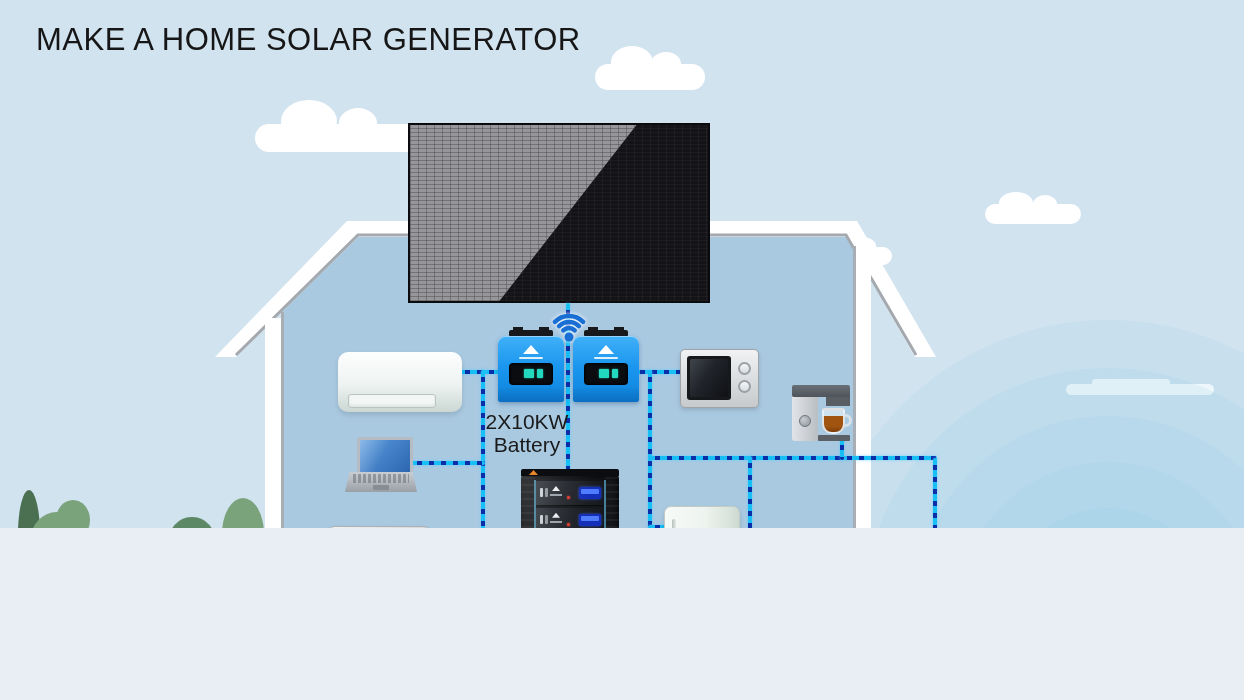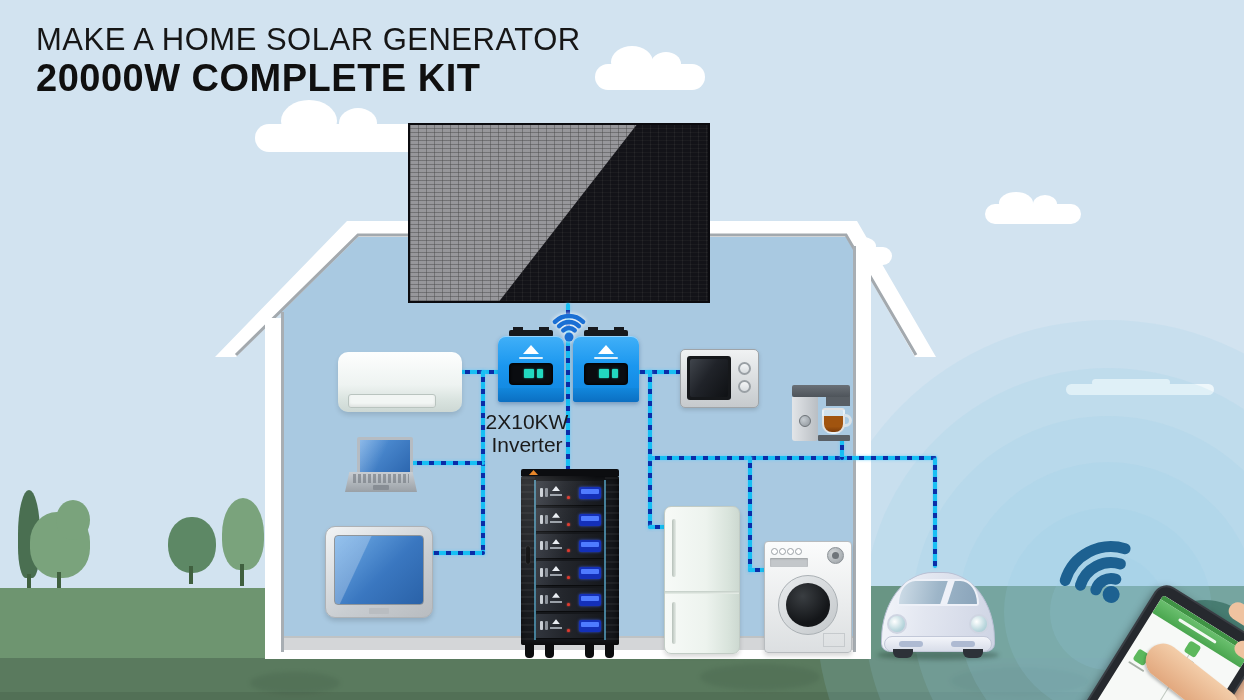--- a/index.html
+++ b/index.html
@@ -1,16 +1,16 @@
 <!DOCTYPE html>
 <html><head>
 <meta charset="utf-8">
 <style>
   html,body{margin:0;padding:0;background:#e8eef4;}
-  #canvas{position:relative;width:1244px;height:700px;overflow:hidden;background:#d2e3f0;
+  #canvas{position:relative;width:1244px;height:528px;overflow:hidden;background:#d2e3f0;
           font-family:"Liberation Sans",sans-serif;}
   .abs{position:absolute;}
   
   .title1{position:absolute;left:36px;top:22px;font-size:31px;font-weight:400;color:#161616;letter-spacing:.5px;}
   .title2{position:absolute;left:36px;top:57px;font-size:38px;font-weight:800;color:#101010;letter-spacing:.5px;}
   
   .cloud{position:absolute;background:#fff;border-radius:40px;}
   .cloud::before,.cloud::after{content:"";position:absolute;background:#fff;border-radius:50%;}
   .c1::before{width:56px;height:42px;left:26px;top:-24px;} .c1::after{width:38px;height:30px;left:84px;top:-16px;}
   .c2::before{width:42px;height:32px;left:16px;top:-18px;} .c2::after{width:30px;height:24px;left:56px;top:-12px;}
@@ -176,21 +176,20 @@
   .thumb{position:absolute;left:1138px;top:666px;width:108px;height:35px;border-radius:18px;
       background:linear-gradient(180deg,#f3cda9,#e2a87e);transform:rotate(38deg);box-shadow:0 2px 3px rgba(0,0,0,.25);}
   .finger{position:absolute;background:#efc3a0;border-radius:10px;transform:rotate(32deg);}
 </style>
 </head>
 <body>
 
 <div id="canvas">
 
   <div class="title1">MAKE A HOME SOLAR GENERATOR</div>
-  <div class="title2">20000W COMPLETE KIT</div>
 
   <div class="cloud c1" style="left:255px;top:124px;width:195px;height:28px;"></div>
   <div class="cloud c2" style="left:595px;top:64px;width:110px;height:26px;"></div>
   <div class="cloud c3" style="left:985px;top:204px;width:96px;height:20px;"></div>
   <div class="cloud c4" style="left:838px;top:247px;width:54px;height:18px;"></div>
   <div class="cloud cthin" style="left:1066px;top:384px;width:148px;height:11px;"></div>
   <div class="cloud cthin" style="left:1092px;top:379px;width:78px;height:7px;"></div>
 
   <div class="abs" style="left:0;top:588px;width:277px;height:112px;background:#6e9570;"></div>
   <div class="abs" style="left:855px;top:586px;width:389px;height:114px;background:#587f5c;"></div>
@@ -272,21 +271,21 @@
     <div class="inv-body"></div>
     <div class="inv-foot"></div>
     <div class="inv-logo"></div>
     <div class="inv-logo-text"></div>
     <div class="inv-screen"></div>
     <div class="inv-seg" style="left:26px;top:39px;width:10px;height:9px;"></div>
     <div class="inv-seg" style="left:39px;top:39px;width:6px;height:9px;"></div>
   </div>
   <div class="callout center" style="left:462px;top:410px;width:130px;font-size:21px;">
     <span class="c-line">2X10KW</span>
-    <span class="c-line">Inverter</span>
+    <span class="c-line">Battery</span>
   </div>
 
   <div class="bat">
     <div class="bat-top">
         <div class="bat-logo"></div>
       </div>
     <div class="bat-frame">
       <div class="bat-col" style="left:0;"></div>
       <div class="bat-col" style="right:0;"></div>
       <div class="bat-cyan" style="left:13px;"></div>

